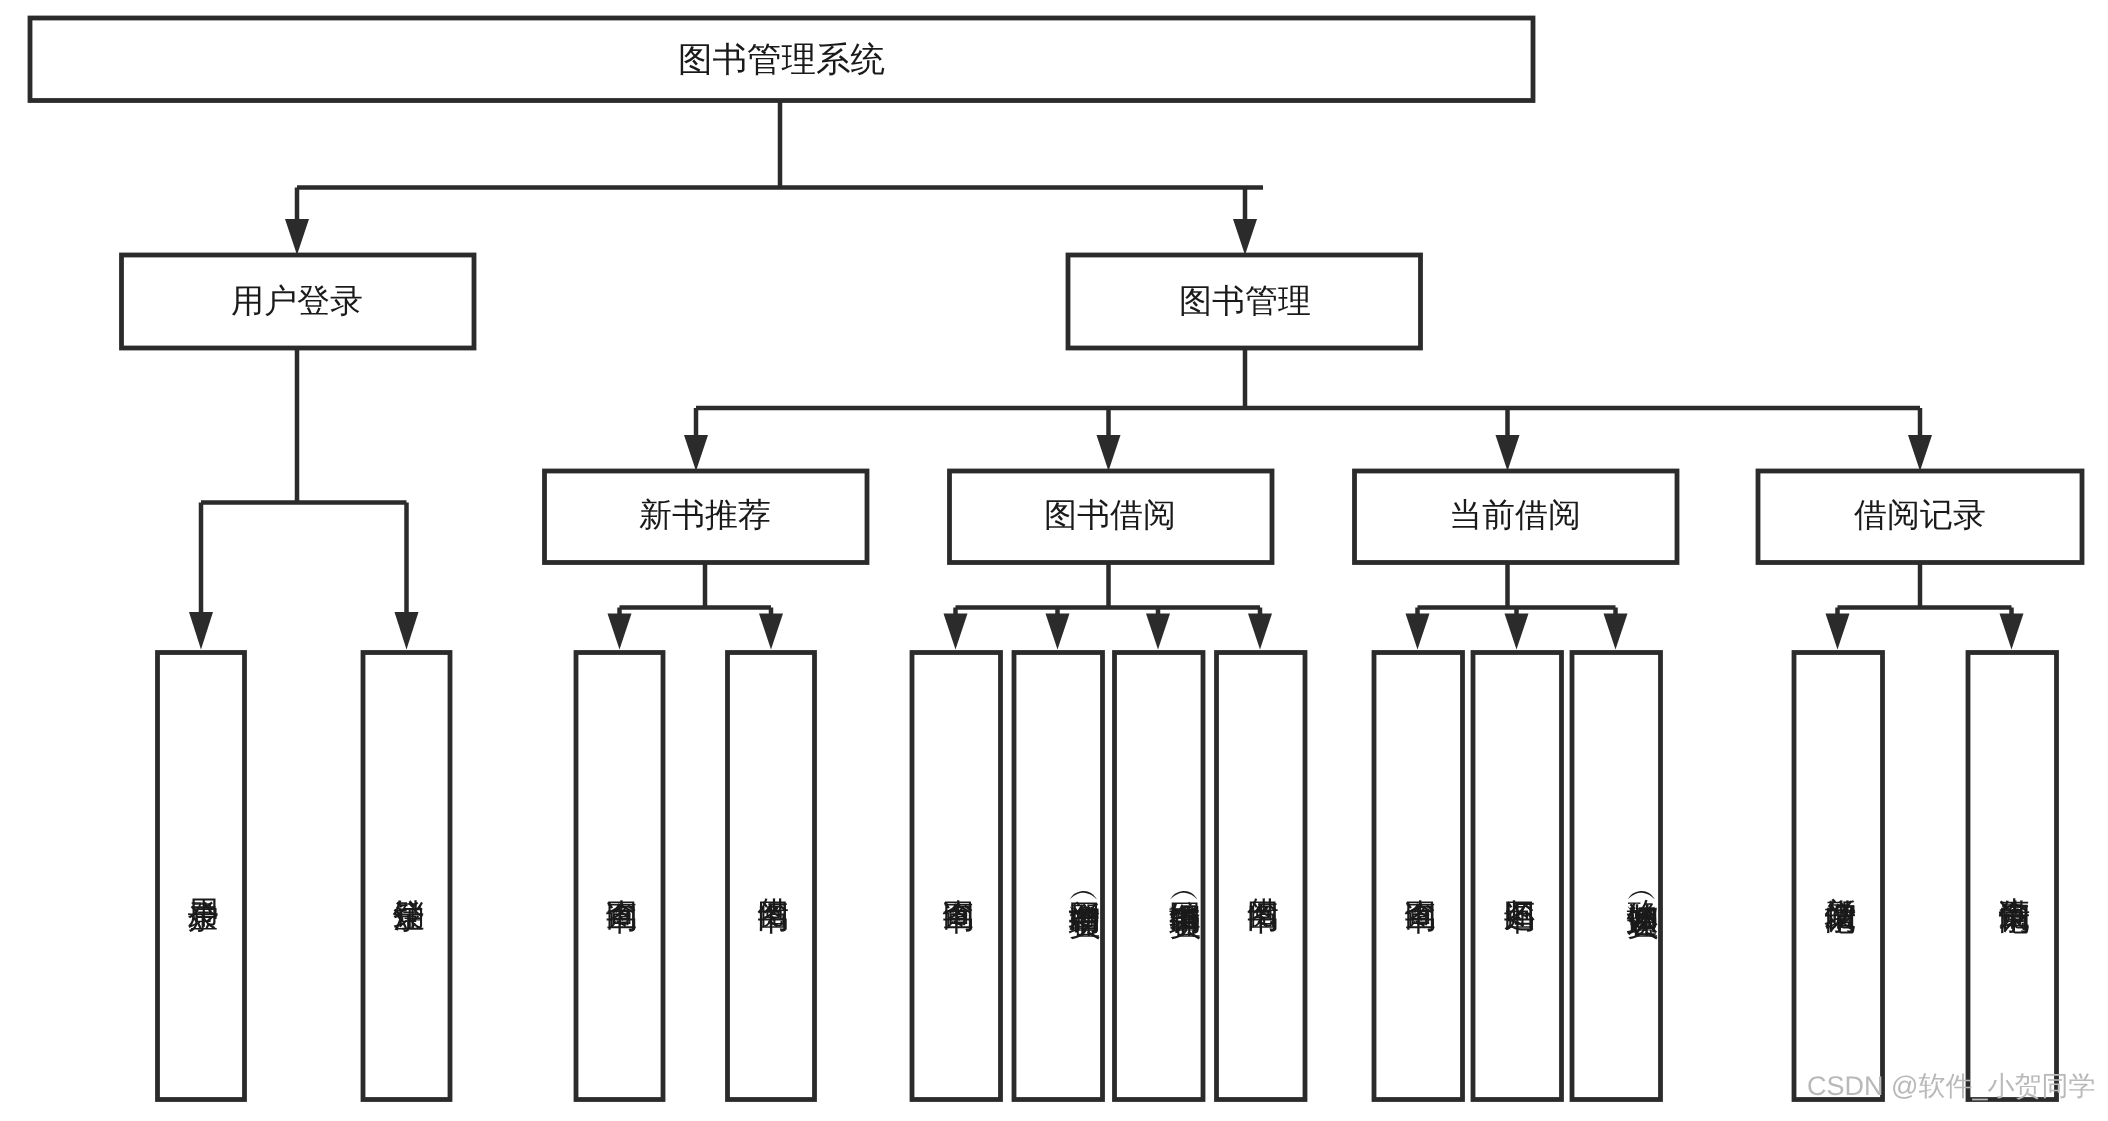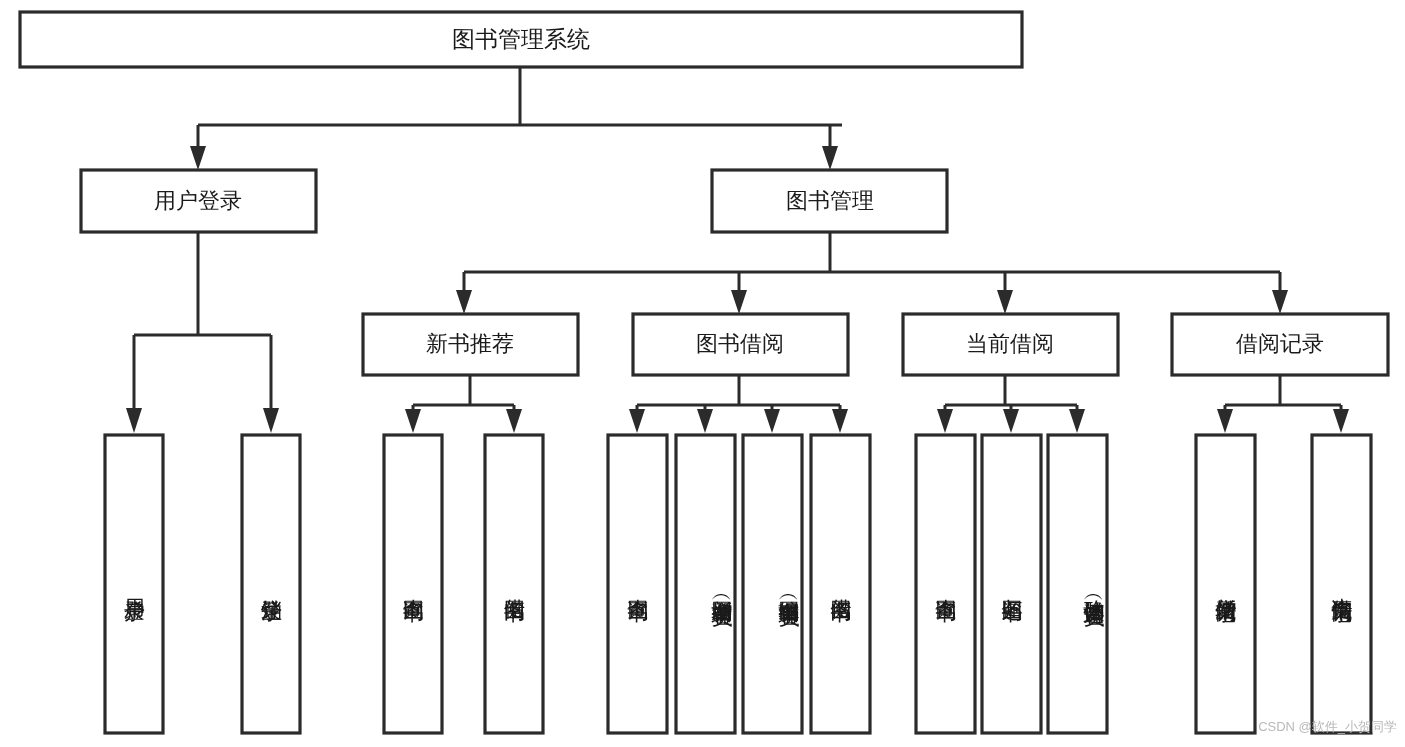--- a/index.html
+++ b/index.html
@@ -65,21 +65,21 @@
   }
   .arrow-head {
     fill: #2b2b2b;
     stroke: none;
   }
   .watermark {
     position: absolute;
     right: 8px;
     bottom: 6px;
     font-family: "Liberation Sans", "DejaVu Sans", sans-serif;
-    font-size: 13px;
+    font-size: 18px;
     color: #b9b9b9;
     white-space: nowrap;
     pointer-events: none;
     margin-left: 34px;
   }
 </style>
 </head>
 <body>
 
 <div id="diagram-root">

